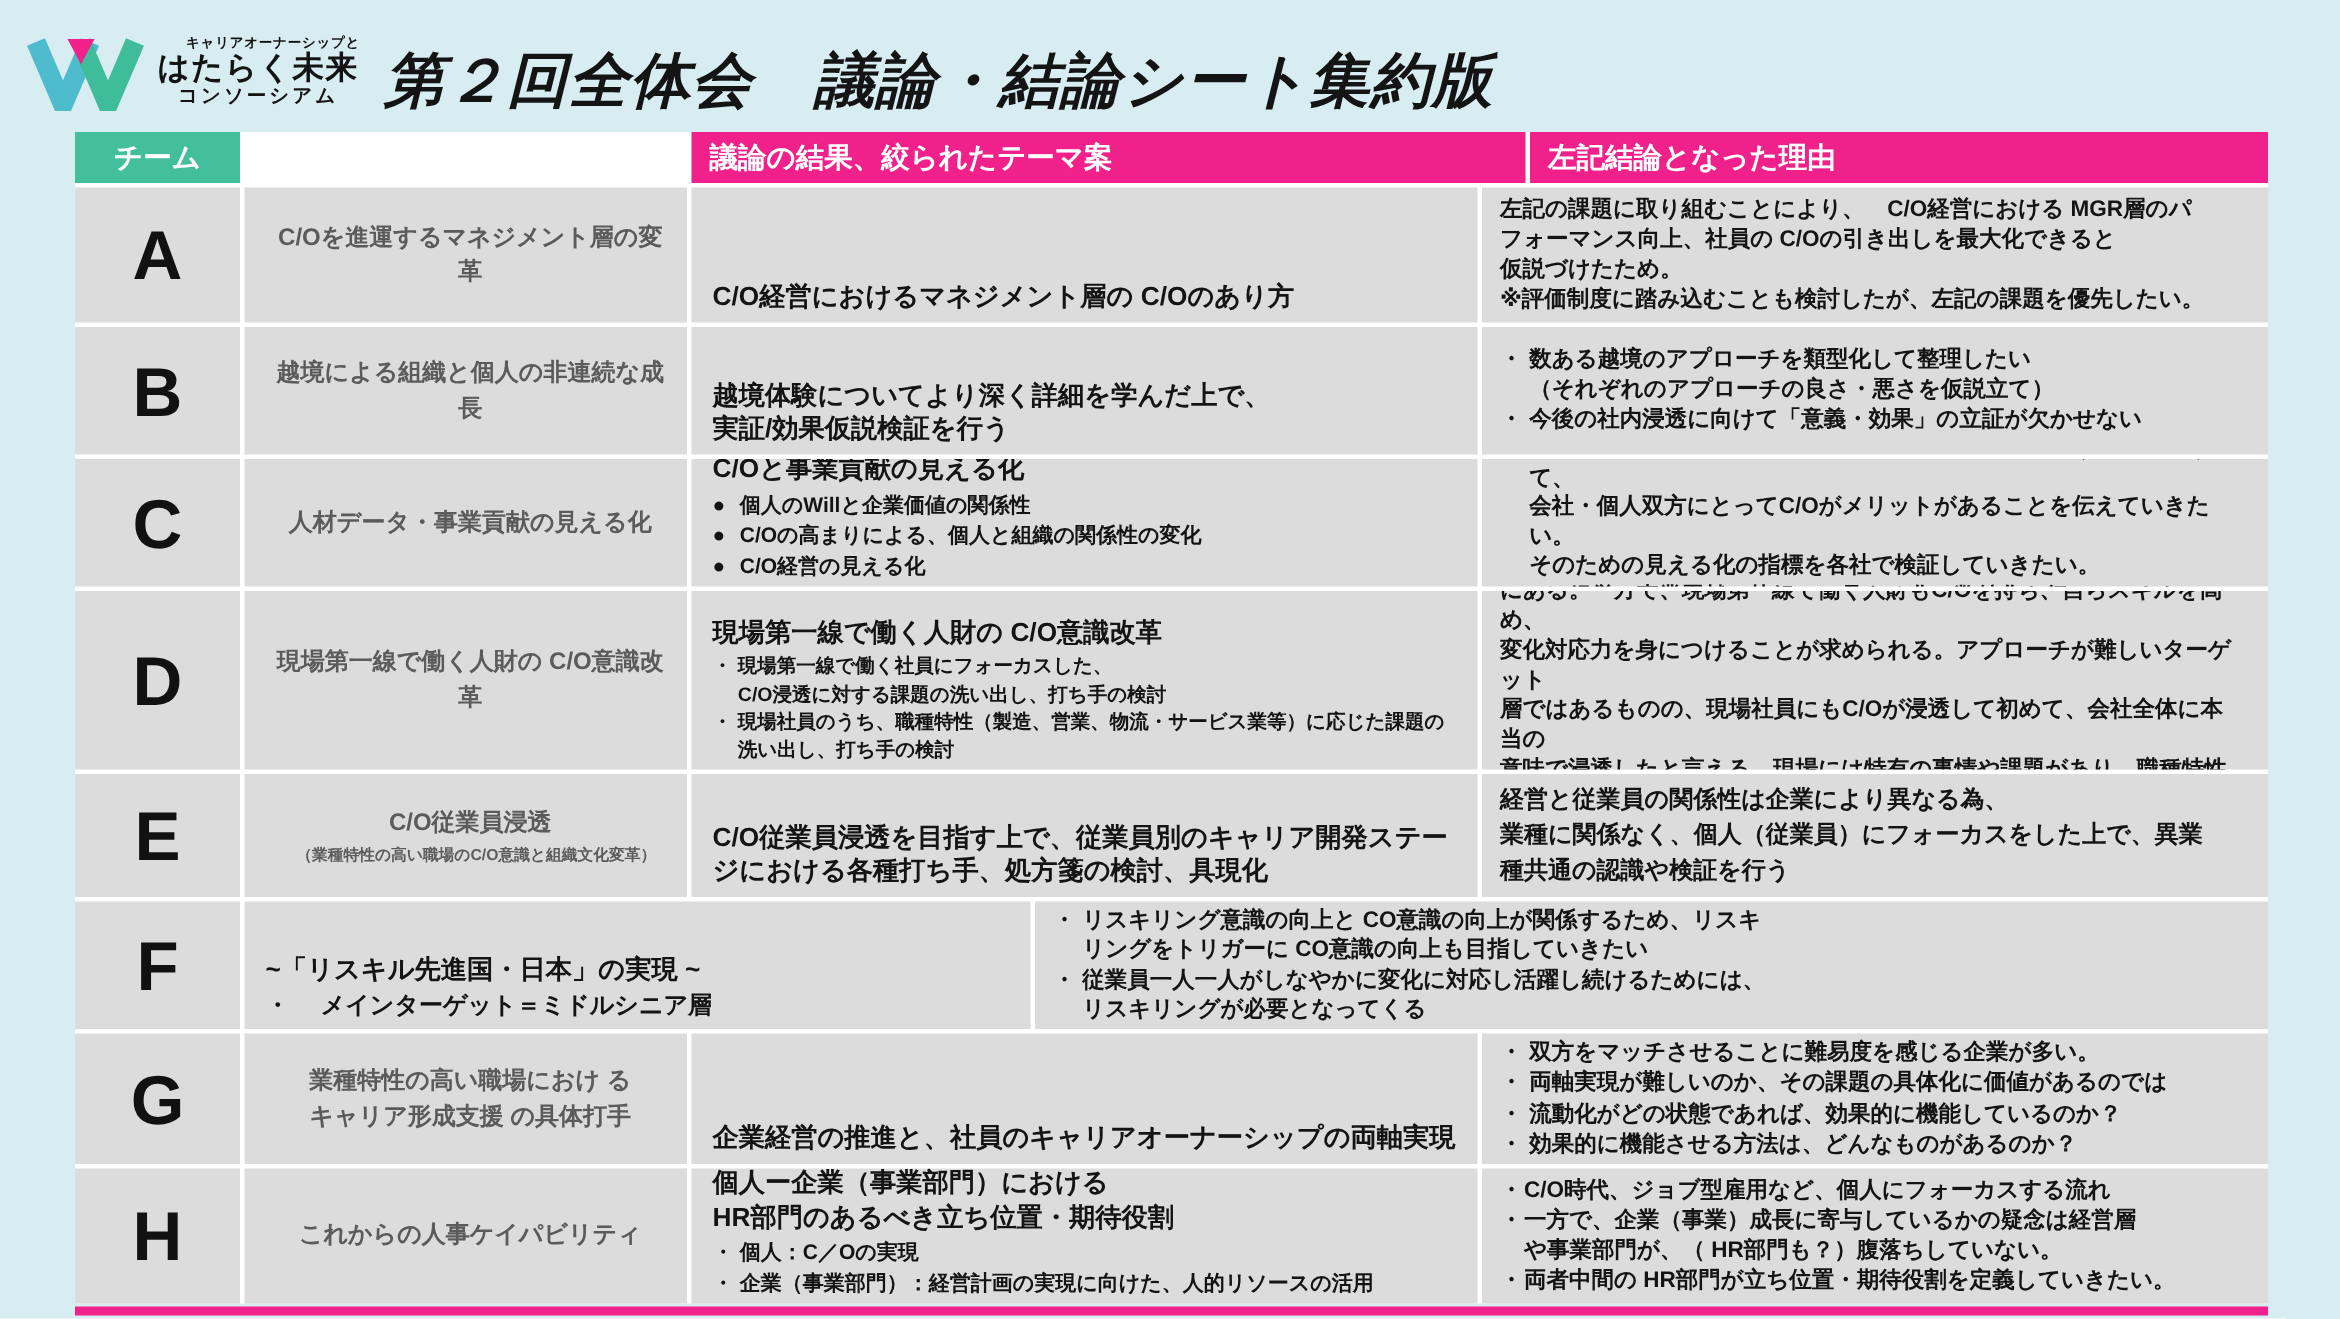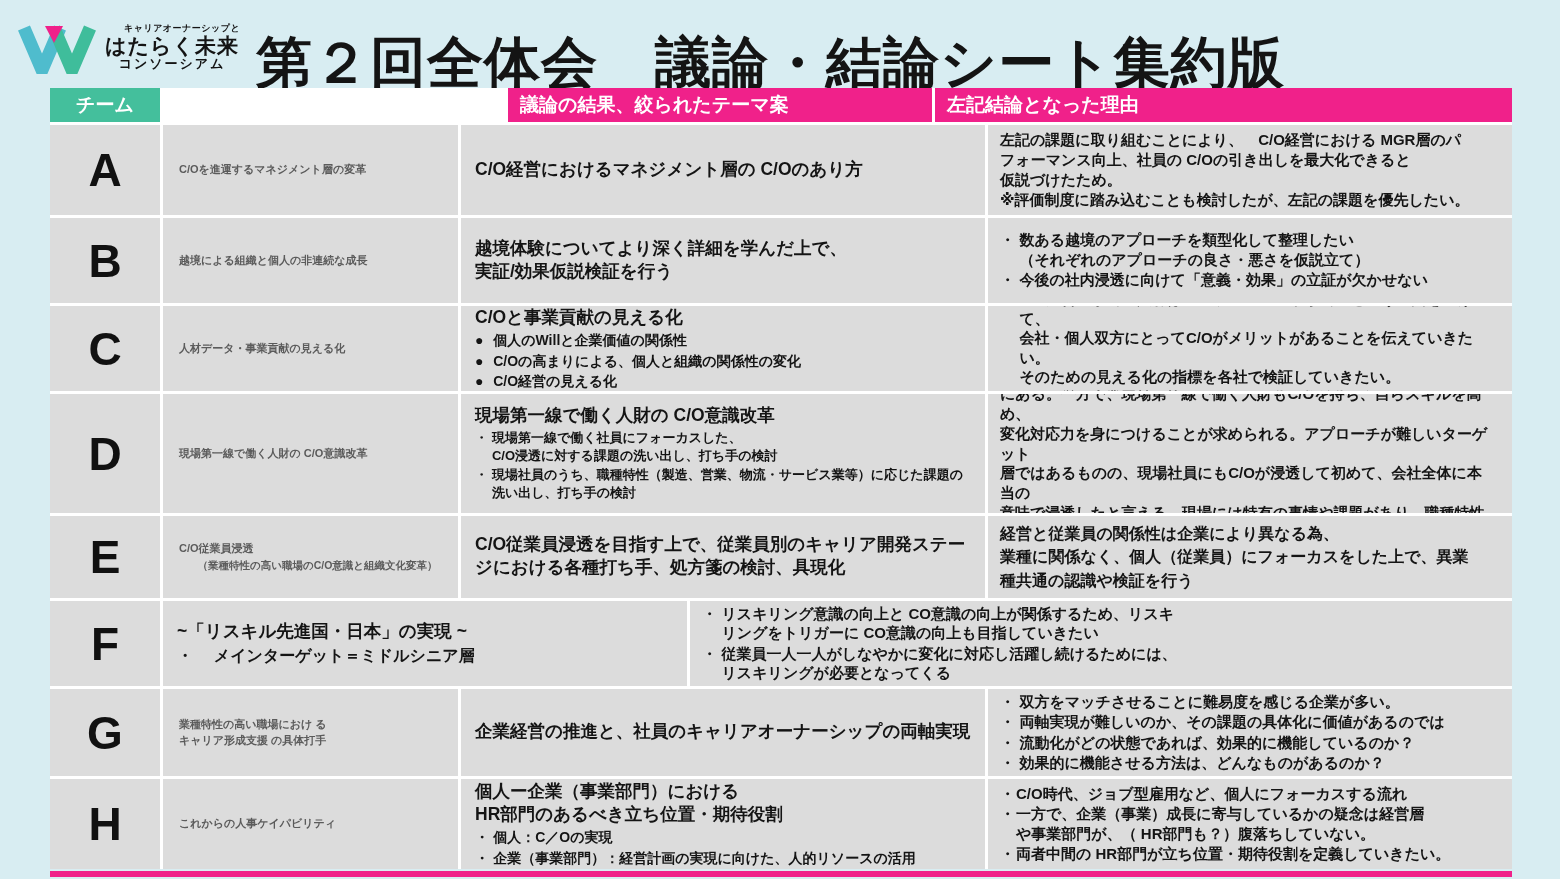--- a/index.html
+++ b/index.html
@@ -9,42 +9,42 @@
     font-family:"Liberation Sans","DejaVu Sans",sans-serif;
     color:#141414;
     overflow:hidden;
     position:relative;
   }
   .logo { position:absolute; left:18px; top:22px; display:flex; align-items:center; gap:8px; }
   .logo-text { display:flex; flex-direction:column; align-items:center; line-height:1.1; }
   .logo-tagline { font-size:9px; font-weight:700; letter-spacing:.5px;margin-left:20px; }
   .logo-name { font-size:21px; font-weight:700; letter-spacing:1px; }
   .logo-subname { font-size:13px; font-weight:700; letter-spacing:2px; }
-  .title { position:absolute; left:256px; top:26px; font-size:56px; font-weight:700; letter-spacing:1px; white-space:nowrap; }
+  .title { position:absolute; left:256px; top:26px; font-size:40px; font-weight:700; letter-spacing:1px; white-space:nowrap;font-style:italic; }
 
   .table { position:absolute; left:50px; top:88px; width:1462px; background:#ffffff;
            display:flex; flex-direction:column; gap:3px; }
   .thead { display:flex; gap:3px; height:34px; }
   .th { display:flex; align-items:center; color:#ffffff; font-weight:700; font-size:19px; padding-left:12px; }
   .th.green { background:#44bf9c; }
   .th.pink  { background:#f0218a; }
   .th-team   { width:110px; justify-content:center; padding-left:0; }
   .th-theme  { width:295px;margin-top:44px; }
-  .th-result { width:424px;margin-left:47px; }
+  .th-result { width:556px; }
   .th-reason { flex:1; }
 
   .row { display:flex; gap:3px; }
   .cell { background:#dcdcdc; display:flex; flex-direction:column; justify-content:center; overflow:hidden; }
   .c-team   { width:110px; align-items:center; }
   .c-theme  { width:295px; padding:4px 10px 4px 16px; }
-  .c-result { width:524px; padding:4px 10px 4px 14px; }
+  .c-result { width:524px; padding:4px 10px 4px 14px;justify-content:flex-end; }
   .c-reason { flex:1; padding:4px 17px 4px 12px; }
 
   .team-letter { font-size:46px; font-weight:700; color:#111; }
-  .theme-text { font-size:11px; font-weight:700; color:#5b5b5b; white-space:pre-line; line-height:1.45; }
+  .theme-text { font-size:16px; font-weight:700; color:#5b5b5b; white-space:pre-line; line-height:1.45;text-align:center; }
   .theme-note { font-size:10.5px; font-weight:700; color:#5b5b5b; margin-top:2px; padding-left:8px;text-align:center; }
   .theme-note:empty { display:none; }
 
   .blk { font-weight:700; color:#141414; white-space:pre-line; }
   .blk .tx { white-space:pre-line; }
   .blk .mk { flex:none; width:1.3em; }
   .title-blk   { font-size:17.5px; line-height:1.3; margin-bottom:2px; }
   .plain-blk   { font-size:15px;  line-height:1.32; }
   .plain-lg-blk{ font-size:16px;  line-height:1.45; }
   .bullet-blk      { display:flex; font-size:15px; line-height:1.3; }

